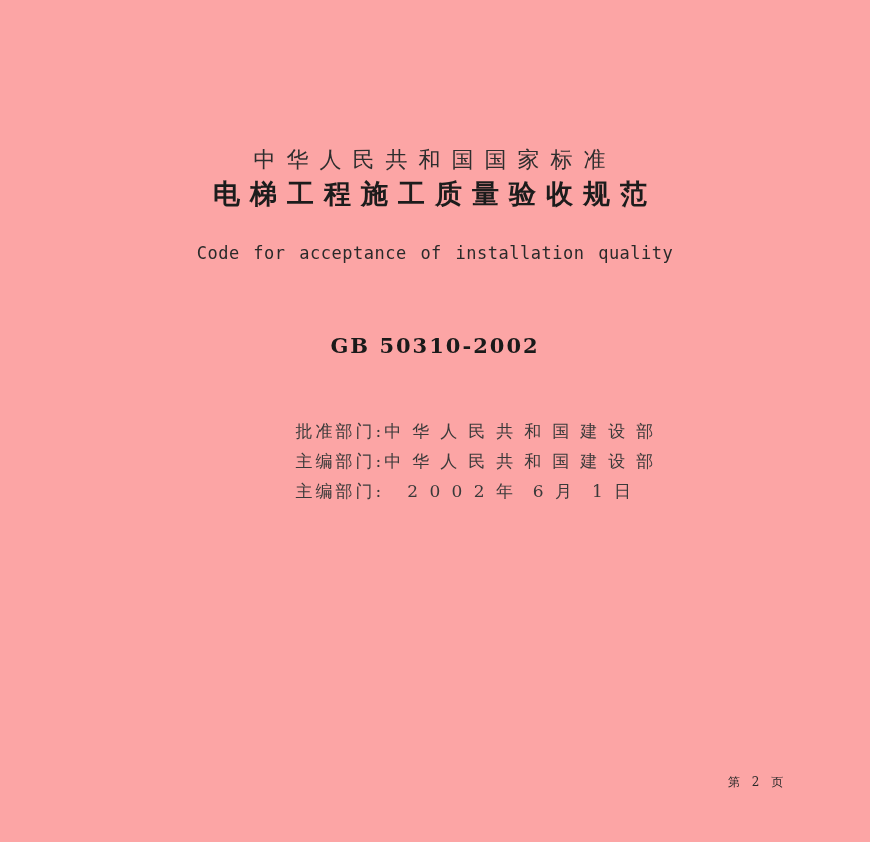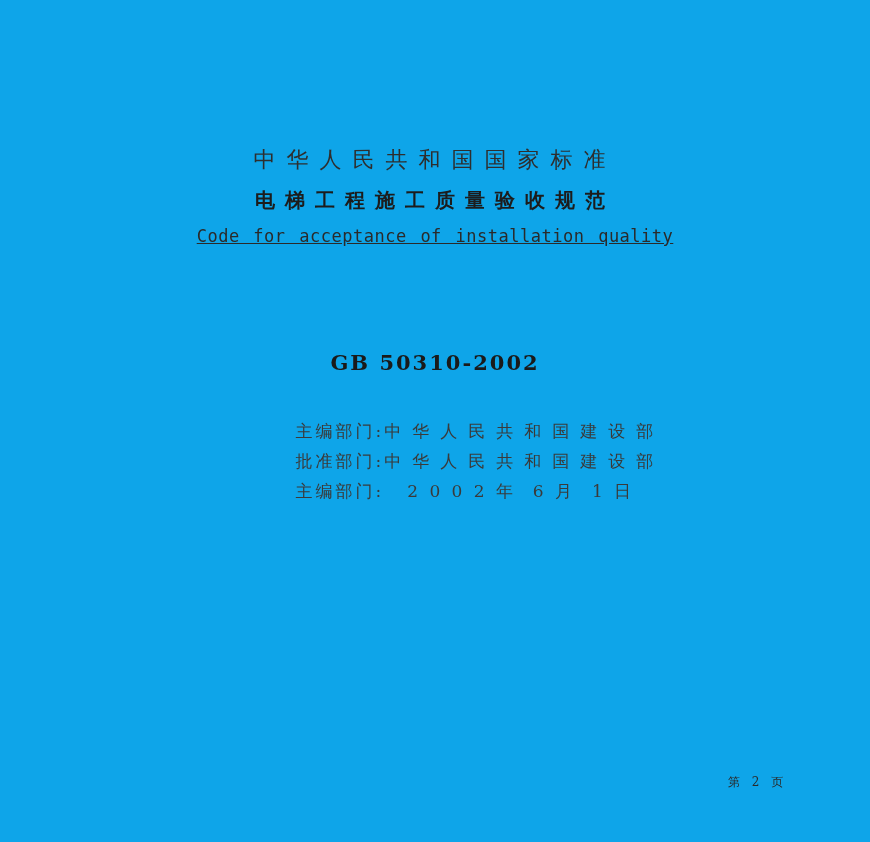--- a/index.html
+++ b/index.html
@@ -9,66 +9,65 @@
     height: 842px;
     position: relative;
     font-family: "DejaVu Serif", "Liberation Serif", serif;
     overflow: hidden;
   }
   .doc-page {
     position: absolute;
     left: 0; top: 0;
     width: 870px;
     height: 842px;
-    background: #0ea5e9;
+    background: #fca5a5;
   }
   .title-cn-1 {
     position: absolute;
     top: 145px;
     left: 0;
     width: 100%;
     text-align: center;
     font-size: 22px;
     letter-spacing: 11px;
     color: #2e2e2e;
     white-space: nowrap;
   }
   .title-cn-2 {
     position: absolute;
-    top: 187px;
+    top: 176px;
     left: 0;
     width: 100%;
     text-align: center;
-    font-size: 20px;
+    font-size: 27px;
     font-weight: bold;
     letter-spacing: 10px;
     color: #1c1c1c;
     white-space: nowrap;
   }
   .title-en {
     position: absolute;
-    top: 226px;
+    top: 243px;
     left: 0;
     width: 100%;
     text-align: center;
     font-family: "DejaVu Sans Mono", "Liberation Mono", monospace;
     font-size: 17px;
     letter-spacing: 0.5px;
     word-spacing: 3px;
     color: #2a2a2a;
-    text-decoration: underline;
   }
   .title-en .en-line {
     line-height: 20px;
     margin-bottom: 11px;
     white-space: nowrap;
   }
   .std-number {
     position: absolute;
-    top: 350px;
+    top: 333px;
     left: 0;
     width: 100%;
     text-align: center;
     font-size: 21px;
     font-weight: bold;
     letter-spacing: 2px;
     color: #1a1a1a;
     white-space: nowrap;
   }
   .meta-block {
@@ -113,24 +112,24 @@
   <div class="title-cn-2">电梯工程施工质量验收规范</div>
 
   <div class="title-en">
     <div class="en-line">Code for acceptance of installation quality</div>
   </div>
 
   <div class="std-number">GB 50310-2002</div>
 
   <div class="meta-block">
     <div class="meta-line">
-      <span class="meta-label">主编部门:</span><span class="meta-value">中华人民共和国建设部</span>
+      <span class="meta-label">批准部门:</span><span class="meta-value">中华人民共和国建设部</span>
     </div>
     <div class="meta-line">
-      <span class="meta-label">批准部门:</span><span class="meta-value">中华人民共和国建设部</span>
+      <span class="meta-label">主编部门:</span><span class="meta-value">中华人民共和国建设部</span>
     </div>
     <div class="meta-line">
       <span class="meta-label">主编部门:</span><span class="meta-value-date">2 0 0 2 年  6 月  1 日</span>
     </div>
   </div>
 
   <div class="page-footer">第 2 页</div>
 
 </div>
 

